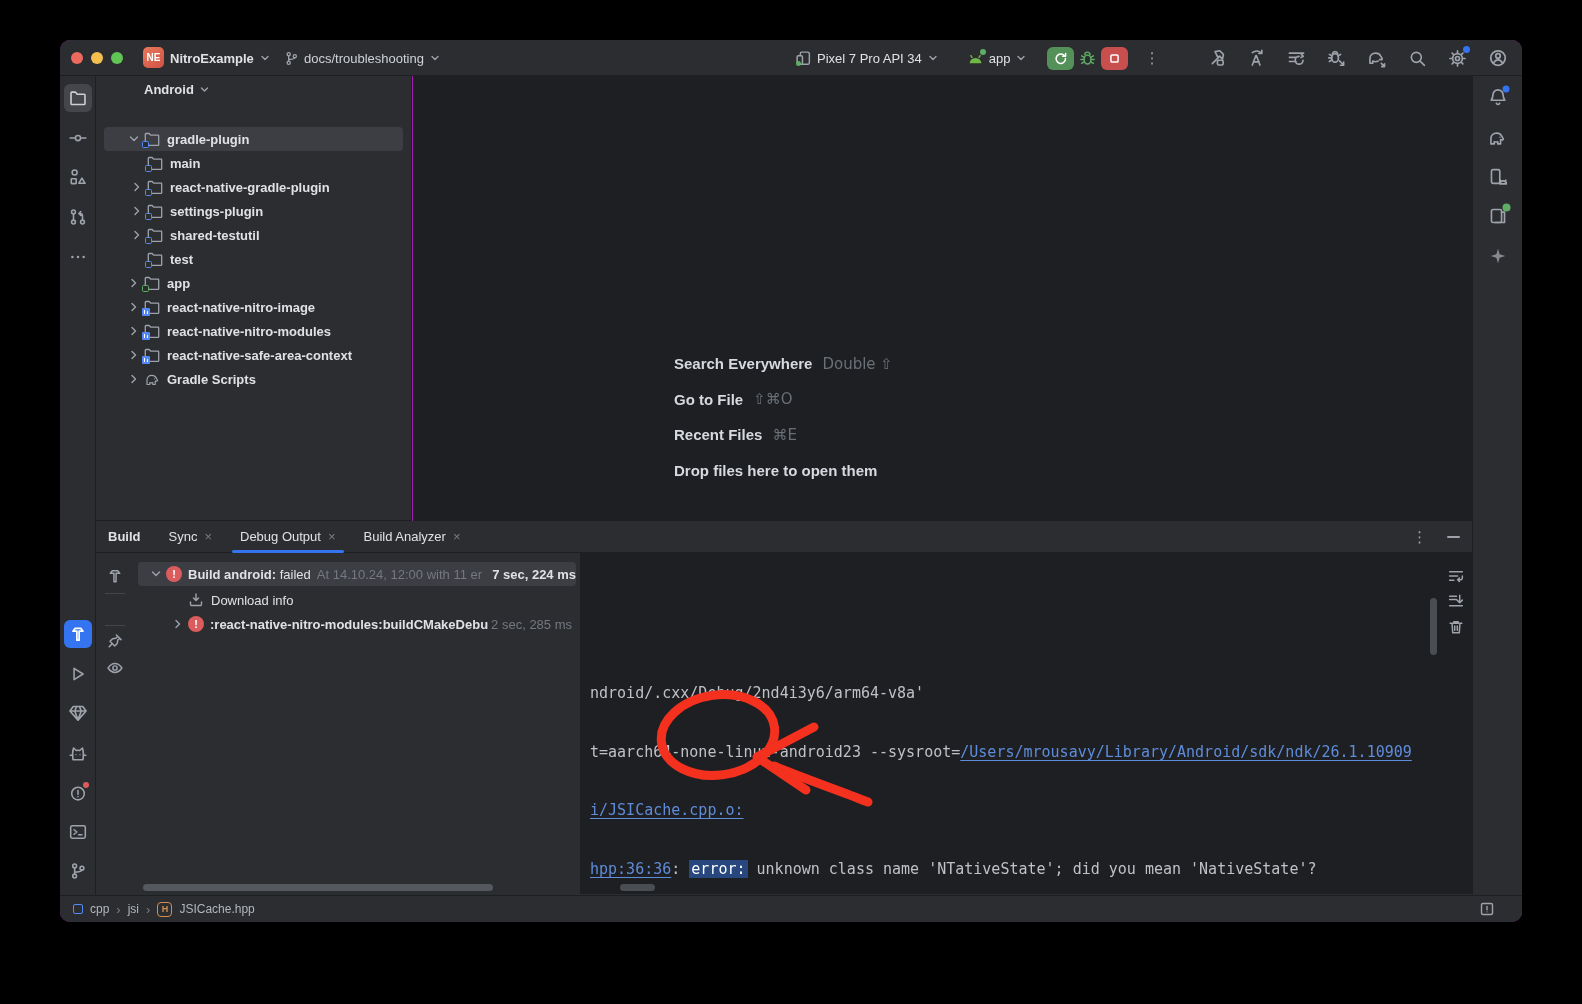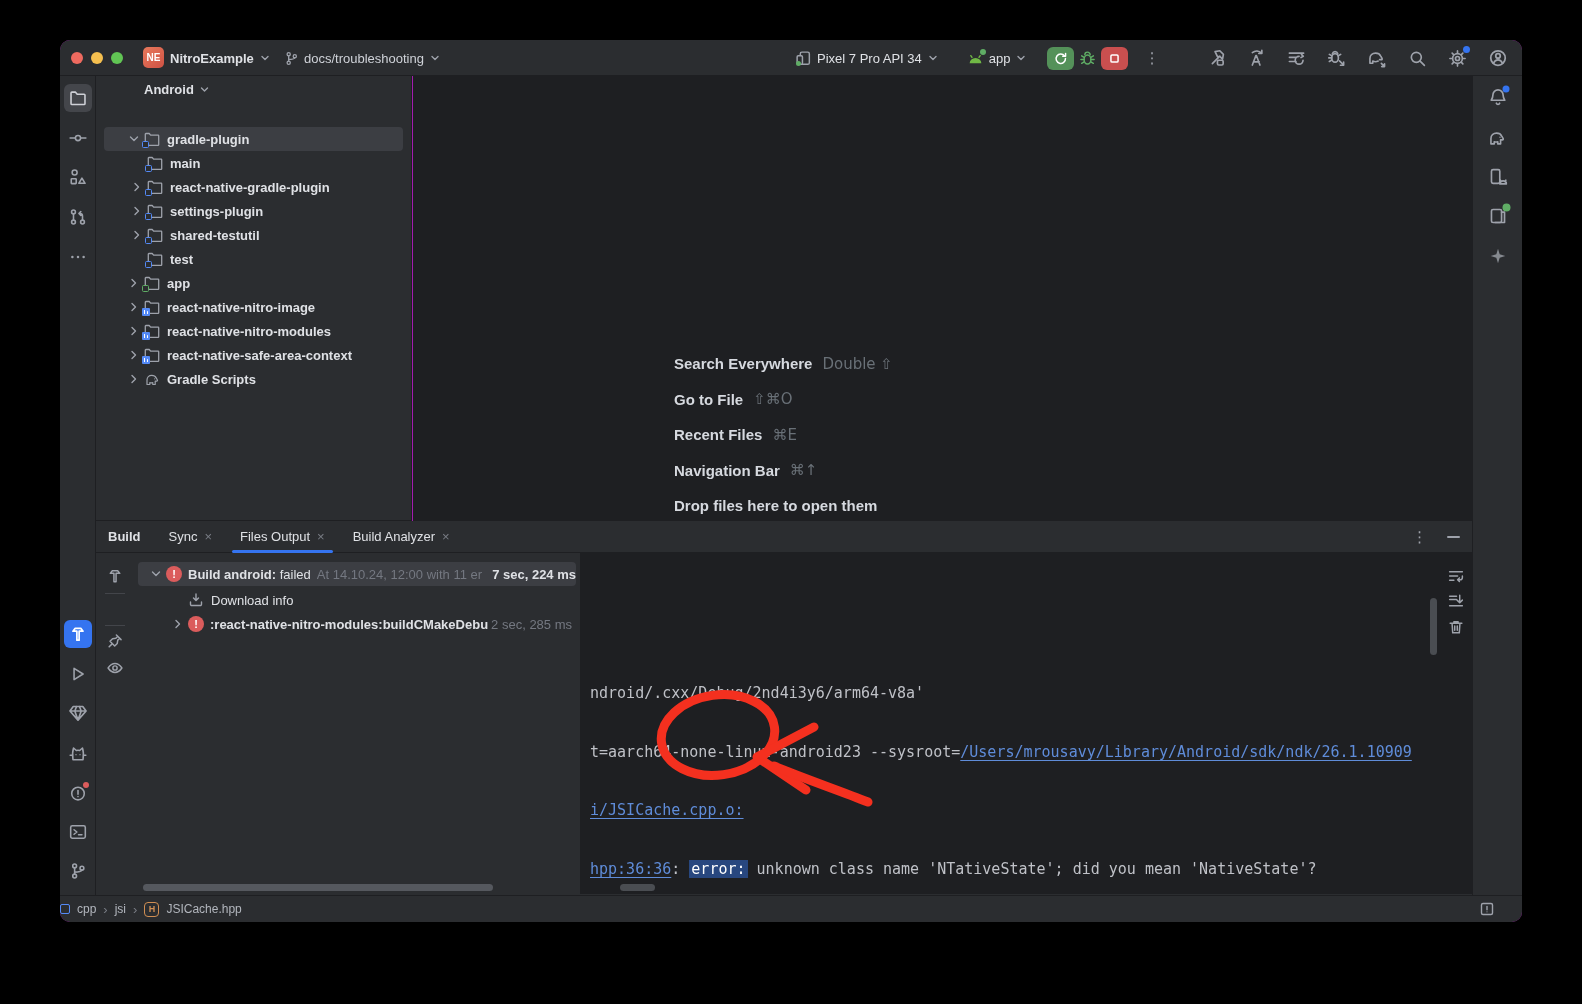--- a/index.html
+++ b/index.html
@@ -527,39 +527,35 @@
       </div>
       <div class="sc-line">
         <span class="sc-label">Go to File</span>
         <span class="sc-keys">⇧⌘O</span>
       </div>
       <div class="sc-line">
         <span class="sc-label">Recent Files</span>
         <span class="sc-keys">⌘E</span>
       </div>
       <div class="sc-line">
-        <span class="sc-label">Navigation Bar</span>
-        <span class="sc-keys">⌘↑</span>
-      </div>
-      <div class="sc-line">
         <span class="sc-label">Drop files here to open them</span>
       </div>
     </div>
   </div>
 
   <div class="build-panel">
     <div class="bp-header">
       <span class="bp-title">Build</span>
       <div class="bp-tabs">
         <div class="bp-tab">
           <span>Sync</span>
           <span class="x">×</span>
         </div>
         <div class="bp-tab active">
-          <span>Files Output</span>
+          <span>Debug Output</span>
           <span class="x">×</span>
         </div>
         <div class="bp-tab">
           <span>Build Analyzer</span>
           <span class="x">×</span>
         </div>
       </div>
       <div class="bp-head-right">
         <span class="kebab">⋮</span>
         <span class="minimize"></span>
@@ -655,21 +651,21 @@
         <span class="strip-ic" style="top:74px">
           <svg width="17" height="17" viewBox="0 0 16 16" class="ic">
             <path d="M2.5 4.5 h11 M6 4.5 V3 h4 v1.5 M4.3 4.5 l.6 9 h6.2 l.6 -9 M6.8 7 v4 M9.2 7 v4"></path>
           </svg>
         </span>
       </div>
     </div>
   </div>
 
   <div class="statusbar">
-    <div class="crumb" style="">
+    <div class="crumb" style="margin-left:13px">
       <span class="cpp-ic"></span>
       <span>cpp</span>
       <span class="crumb-sep">›</span>
       <span>jsi</span>
       <span class="crumb-sep">›</span>
       <span class="h-ic">H</span>
       <span>JSICache.hpp</span>
     </div>
     <span style="position:absolute; right:27px">
       <svg width="16" height="16" viewBox="0 0 16 16" class="ic">

